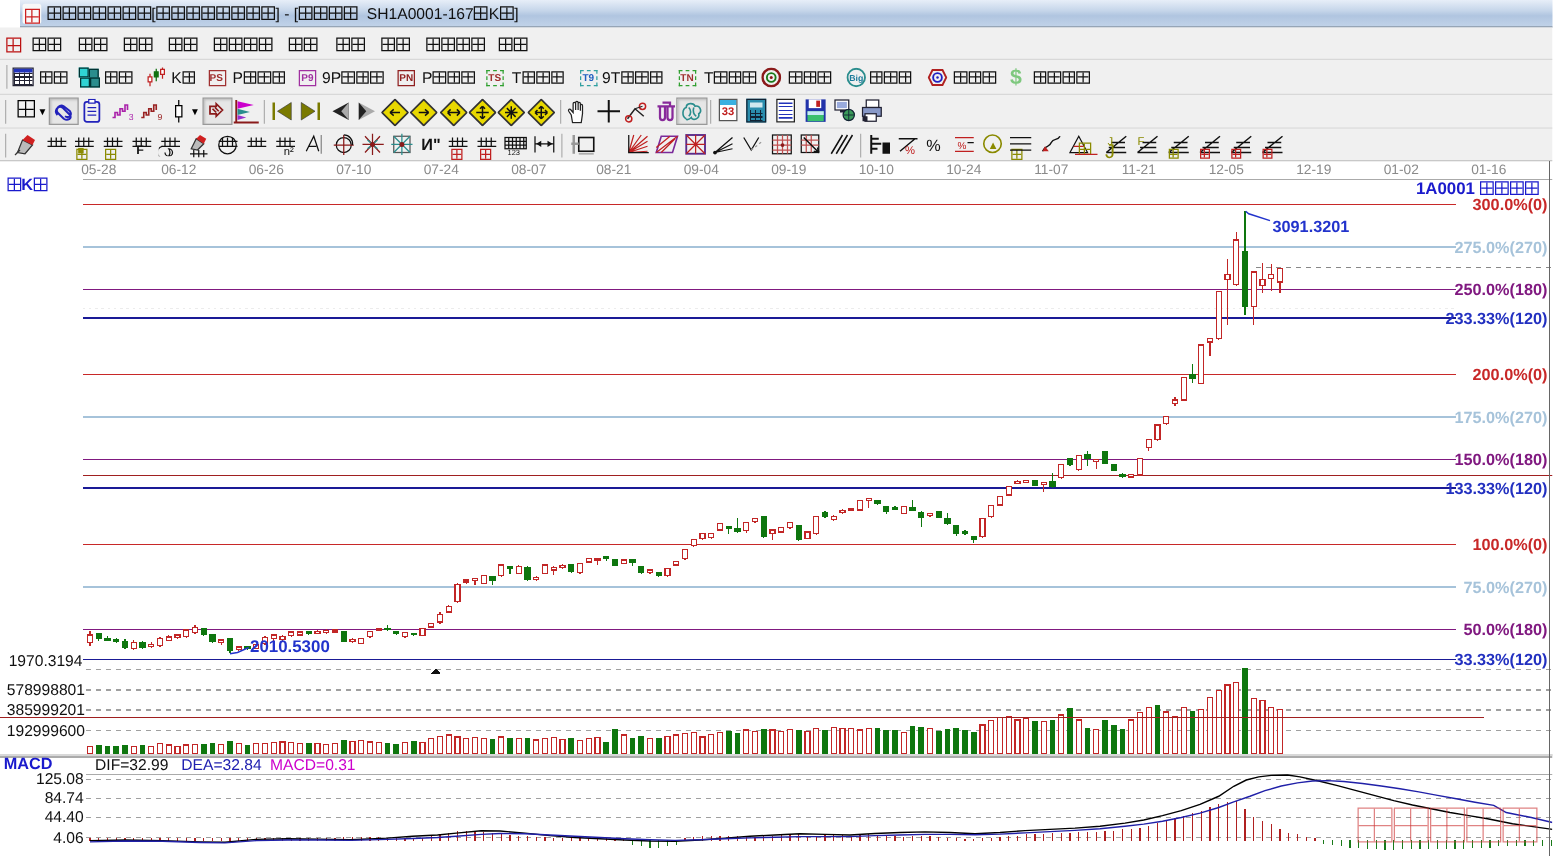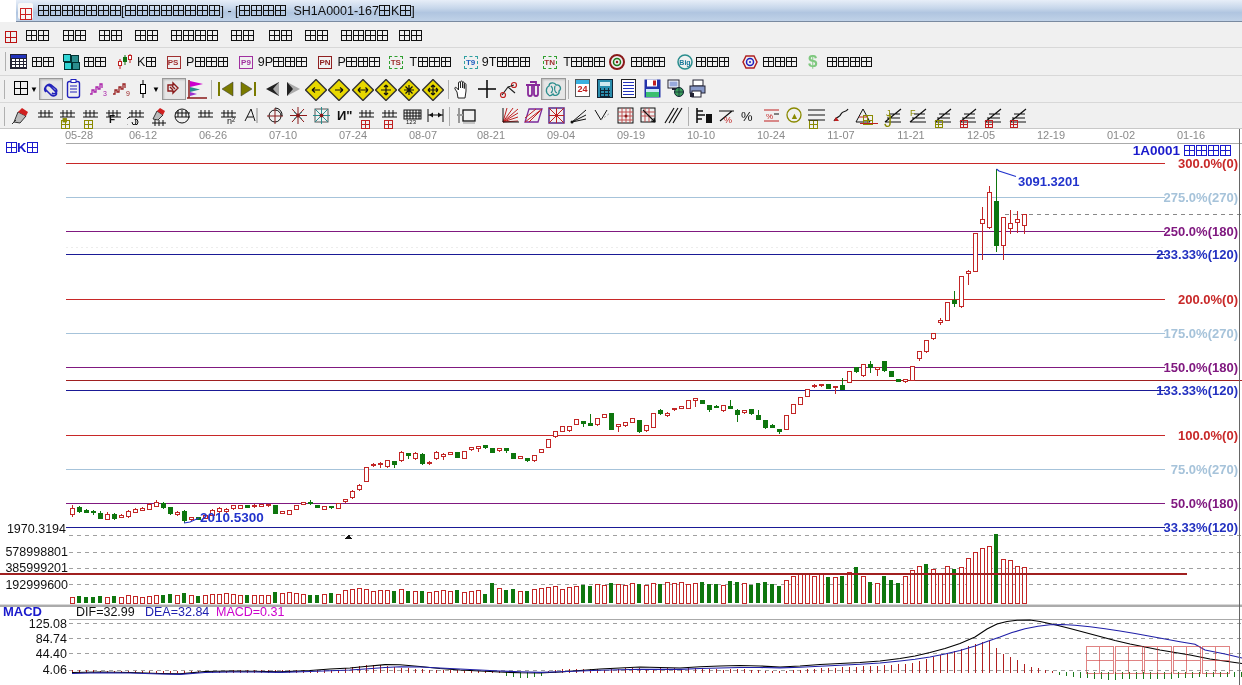--- a/index.html
+++ b/index.html
@@ -214,21 +214,21 @@
       <svg style="left:523px;top:3px" width="20" height="20">
         <path d="M3 6 h14 M5 6 v9 a2 2 0 0 0 4 0 v-9 M11 6 v9 a2 2 0 0 0 4 0 v-9 M7 3 h6 v3" fill="none" stroke="#882a9a" stroke-width="1.8"></path>
       </svg>
       <div class="abs" style="left:541px;top:2px;width:25px;height:22px;border:1px solid #999;background:#e6e6e6;box-shadow:inset 1px 1px 2px #bbb"></div>
       <svg style="left:544px;top:4px" width="19" height="18">
         <path d="M5 15 C1 13,2 7,5 6 C5 2,11 2,12 5 C16 4,18 9,15 11 C16 15,10 17,9 14 C7 16,5 16,5 15 M7 6 C9 8,9 11,7 13 M11 6 C10 9,11 12,13 13" fill="none" stroke="#2a8d8d" stroke-width="1.3"></path>
       </svg>
       <div class="vsep" style="left:568px"></div>
       <div class="abs" style="left:575px;top:3px;width:15px;height:18px;border:1px solid #555;background:#fff">
         <div style="height:4px;background:#3ab0e0"></div>
-        <div style="font-size:9px;color:#c02020;text-align:center;font-weight:bold">24</div>
+        <div style="font-size:9px;color:#c02020;text-align:center;font-weight:bold">33</div>
       </div>
       <div class="abs" style="left:597px;top:3px;width:16px;height:19px;border:1px solid #123;background:#2a8dad">
         <div style="margin:2px;height:4px;background:#cfe8ef"></div>
         <div style="margin:2px;height:9px;background:repeating-linear-gradient(90deg,#123 0 1px,transparent 1px 4px),repeating-linear-gradient(0deg,#123 0 1px,transparent 1px 3px)"></div>
       </div>
       <div class="abs" style="left:621px;top:3px;width:15px;height:19px;border:1px solid #222;background:#fff">
         <div style="margin:2px 1px;height:13px;background:repeating-linear-gradient(0deg,#2233bb 0 1px,transparent 1px 3px)"></div>
       </div>
       <svg style="left:644px;top:3px" width="17" height="19">
         <rect x="0.5" y="0.5" width="16" height="18" fill="#2233aa"></rect>

